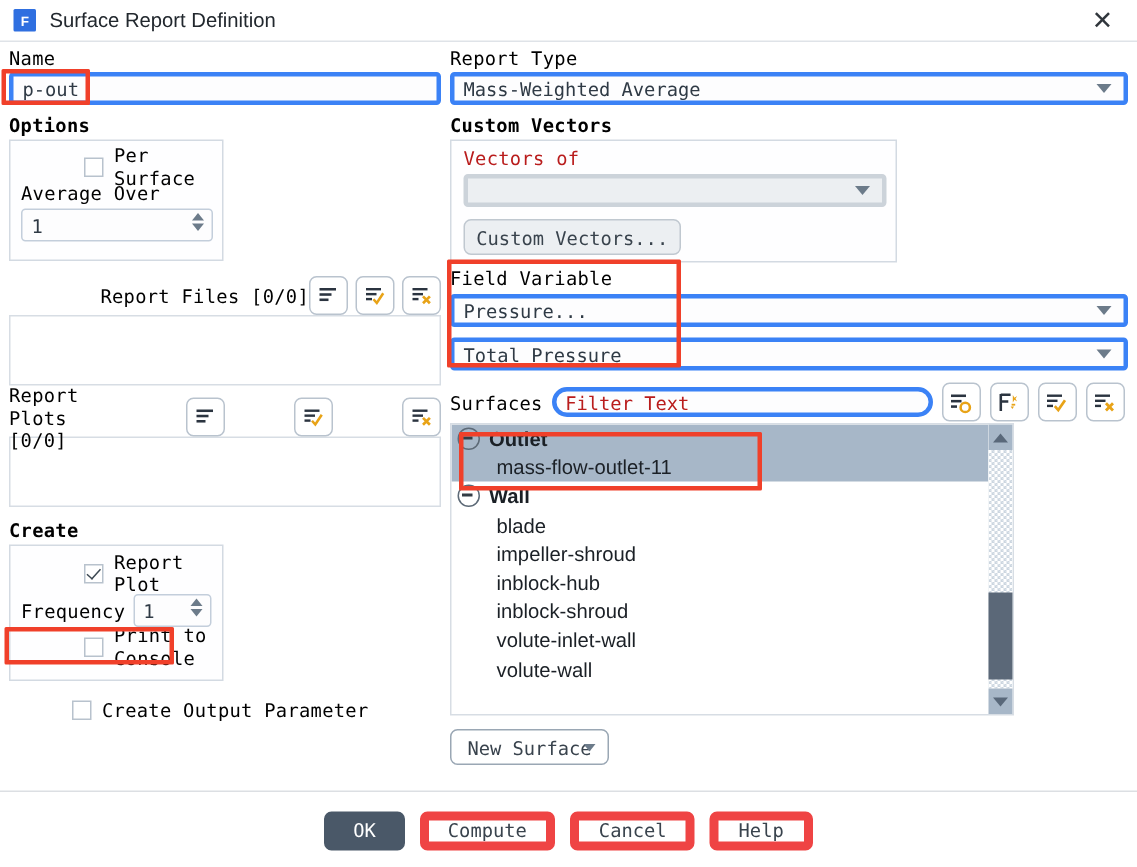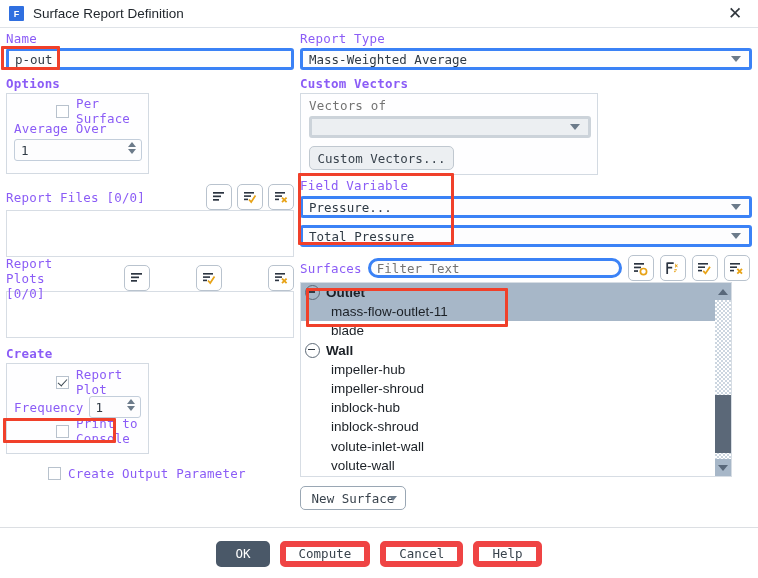--- a/index.html
+++ b/index.html
@@ -49,21 +49,21 @@
   #content {
     position: absolute; top: 27px; left: 0;
     width: 758px; height: 500px;
   }
   .col-left  { position: absolute; left: 6px;   top: 4px; width: 288px; }
   .col-right { position: absolute; left: 300px; top: 4px; width: 452px; }
 
   .lbl {
     font-family: "DejaVu Sans Mono", monospace;
     font-size: 12.5px;
-    color: #8b5cf6;
+    color: #000000;
     letter-spacing: .2px;
   }
   .lbl-bold { font-weight: bold; }
 
   .field {
     box-sizing: border-box;
     height: 22px;
     border: 3px solid #3b82f6;
     border-radius: 3px;
     background: #fdfdfe;
@@ -232,21 +232,21 @@
     color: #39434d;
     font-family: "DejaVu Sans Mono", monospace;
     font-size: 12.5px;
     display: flex; align-items: center; justify-content: center;
     cursor: pointer;
   }
   .foot-btn.primary {
     background: #4a5868; border-color: #4a5868; color: #ffffff;
     min-width: 32px;
   }
-  .muted { color: #737373; }
+  .muted { color: #b91c1c; }
   .disabled-field { background: #eceff2; border-color: #ccd3da; }
 </style>
 </head>
 <body>
 
 <div id="titlebar">
   <div id="app-icon">F</div>
   <div id="title-text">Surface Report Definition</div>
   <div id="close-btn">✕</div>
 </div>
@@ -268,21 +268,21 @@
       <div class="lbl" style="height:18px;">Average Over</div>
       <div class="spin" style="width:128px;">
         <span>1</span>
         <span class="arrows">
           <span class="tri-up"></span>
           <span class="tri-dn"></span>
         </span>
       </div>
     </div>
 
-    <div style="display:flex;align-items:center;margin-top:10px;height:26px;">
+    <div style="display:flex;align-items:center;margin-top:10px;height:26px;text-align:right;">
       <span class="lbl" style="flex:1;">Report Files [0/0]</span>
       <span class="icon-btn">
         <svg width="16" height="16" viewBox="0 0 16 16">
           <rect x="2" y="3" width="11" height="1.7" fill="#2b3440"></rect>
           <rect x="2" y="6.5" width="8" height="1.7" fill="#2b3440"></rect>
           <rect x="2" y="10" width="6" height="1.7" fill="#2b3440"></rect>
         </svg>
       </span>
       <span class="icon-btn" style="margin-left:5px;">
         <svg width="16" height="16" viewBox="0 0 16 16">
@@ -419,41 +419,37 @@
       <span class="icon-btn" style="margin-left:6px;">
         <svg width="17" height="17" viewBox="0 0 17 17">
           <rect x="2" y="3" width="10" height="1.6" fill="#2b3440"></rect>
           <rect x="2" y="6.4" width="7" height="1.6" fill="#2b3440"></rect>
           <rect x="2" y="9.8" width="4" height="1.6" fill="#2b3440"></rect>
           <path d="M9.3 8.9 L14 13.6 M14 8.9 L9.3 13.6" stroke="#e8a317" stroke-width="1.9"></path>
         </svg>
       </span>
     </div>
 
-    <div class="listbox" style="width:432px;height:195px;position:relative;margin-top:1px;">
+    <div class="listbox" style="width:376px;height:195px;position:relative;margin-top:1px;">
       <div id="tree">
           <div class="tree-row parent sel">
             <span class="twisty"></span>
             <span>Outlet</span>
           </div>
           <div class="tree-row sel">
             <span class="tree-indent" style="background: rgb(255, 255, 255);"></span>
             <span>mass-flow-outlet-11</span>
           </div>
-          <div class="tree-row">
-            <span class="tree-indent"></span>
-            <span>blade</span>
-          </div>
           <div class="tree-row parent">
             <span class="twisty"></span>
             <span>Wall</span>
           </div>
           <div class="tree-row">
             <span class="tree-indent"></span>
-            <span>impeller-hub</span>
+            <span>blade</span>
           </div>
           <div class="tree-row">
             <span class="tree-indent"></span>
             <span>impeller-shroud</span>
           </div>
           <div class="tree-row">
             <span class="tree-indent"></span>
             <span>inblock-hub</span>
           </div>
           <div class="tree-row">

